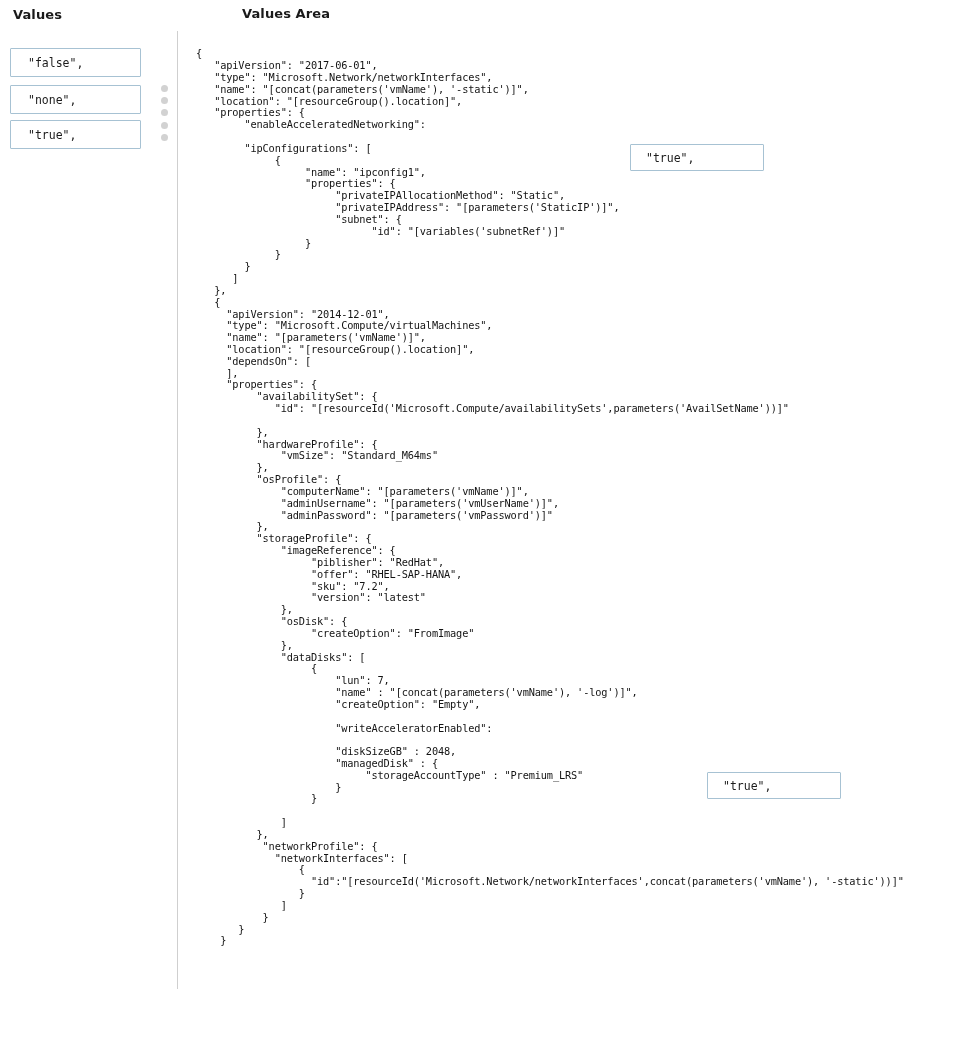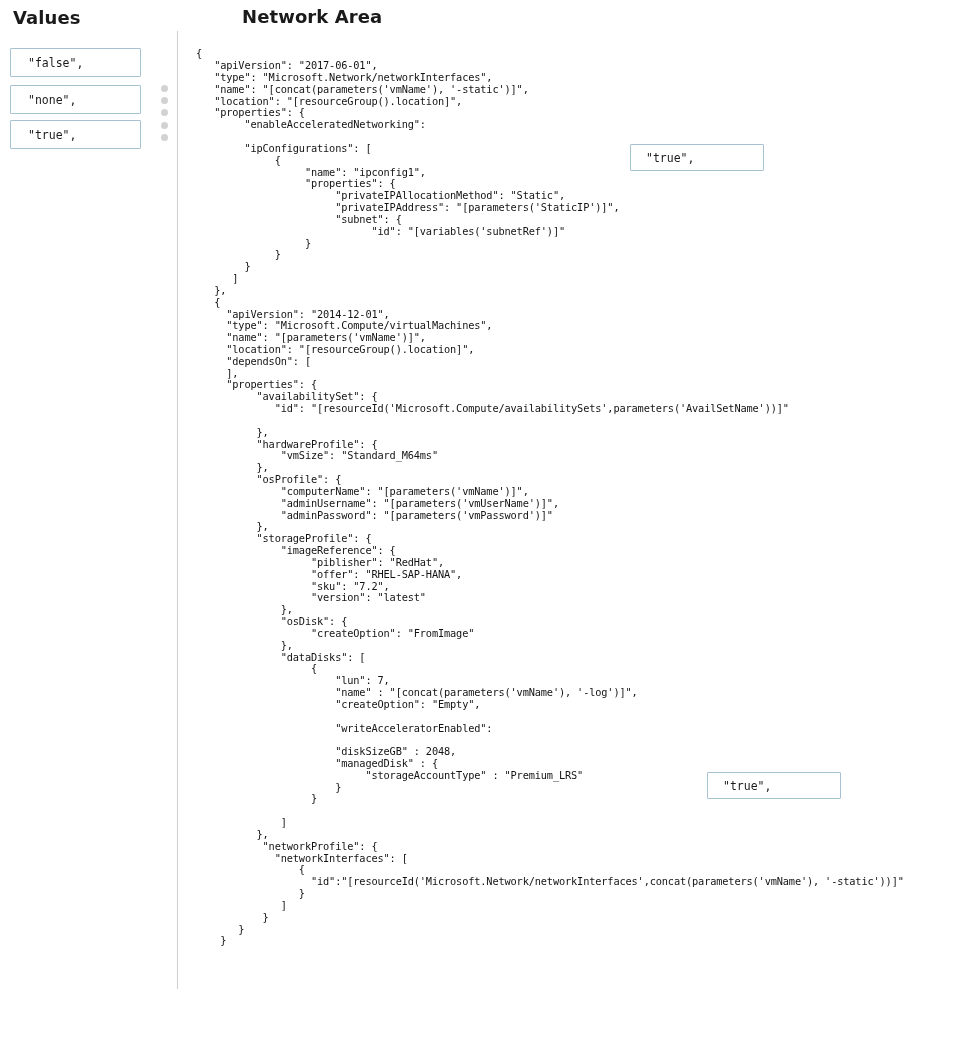--- a/index.html
+++ b/index.html
@@ -13,21 +13,21 @@
     position: relative;
     font-family: "Liberation Sans", sans-serif;
     -webkit-font-smoothing: antialiased;
     overflow: hidden;
   }
 
   
   .col-heading {
     position: absolute;
     font-family: "DejaVu Sans", sans-serif;
-    font-size: 18px;
+    font-size: 13px;
     font-weight: bold;
     color: #1a1a1a;
     letter-spacing: 0.1px;
     white-space: nowrap;
   }
   #values-heading { left: 13px; top: 7px; }
   #answer-heading { left: 242px; top: 6px; }
 
   
   #values-panel {
@@ -146,21 +146,21 @@
     top: 742px;
     width: 134px;
     height: 27px;
   }
 </style>
 </head>
 <body>
 
 <div class="col-heading" id="values-heading">Values</div>
 
-<div class="col-heading" id="answer-heading">Network Area</div>
+<div class="col-heading" id="answer-heading">Values Area</div>
 
 <div id="values-panel">
 
   <div class="value-token" id="value-token-0">
     <span class="tok-text">"false",</span>
   </div>
 
   <div class="value-token" id="value-token-1">
     <span class="tok-text">"none",</span>
   </div>

